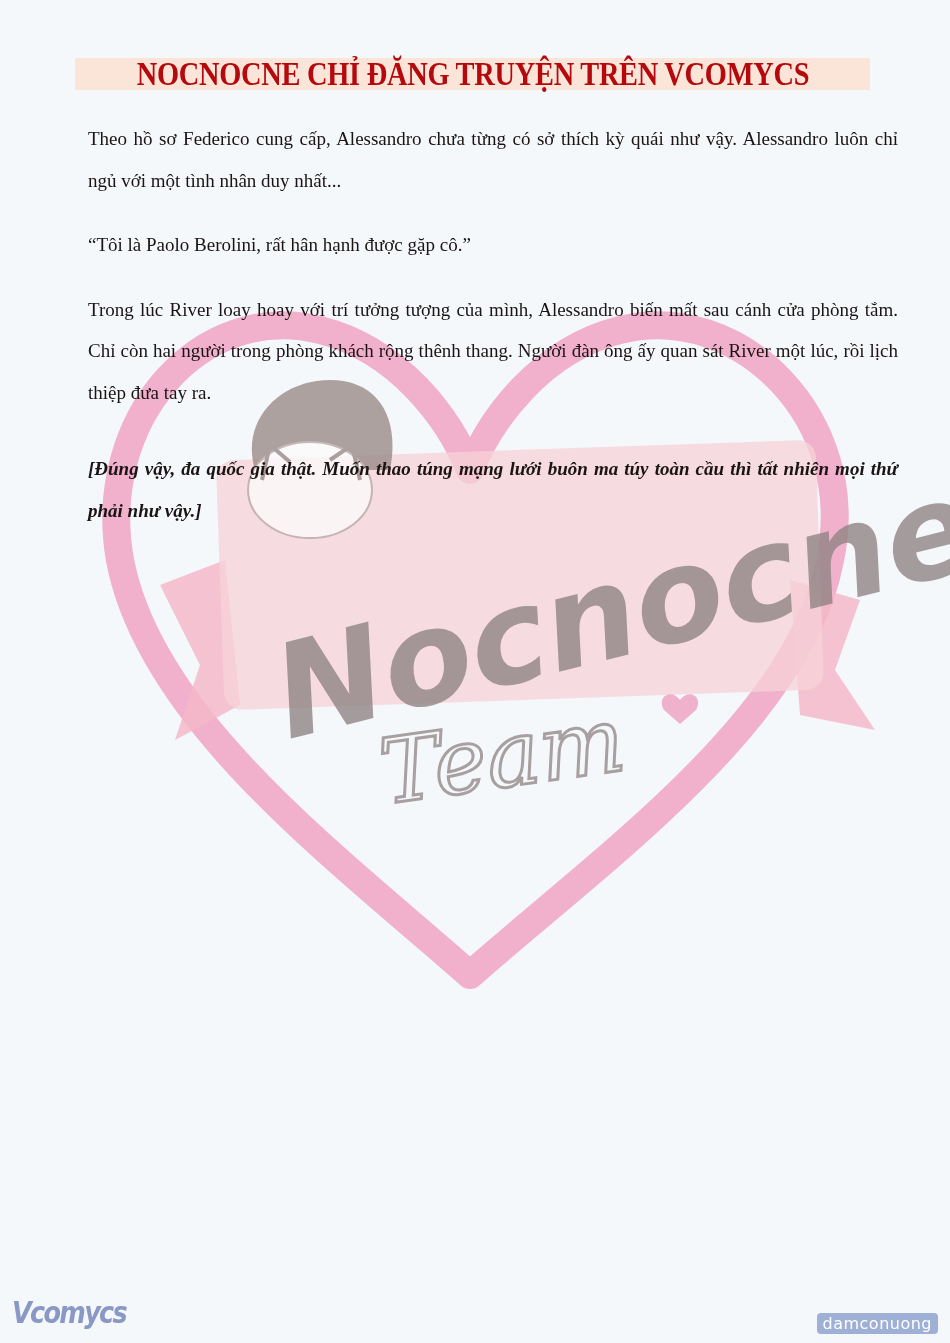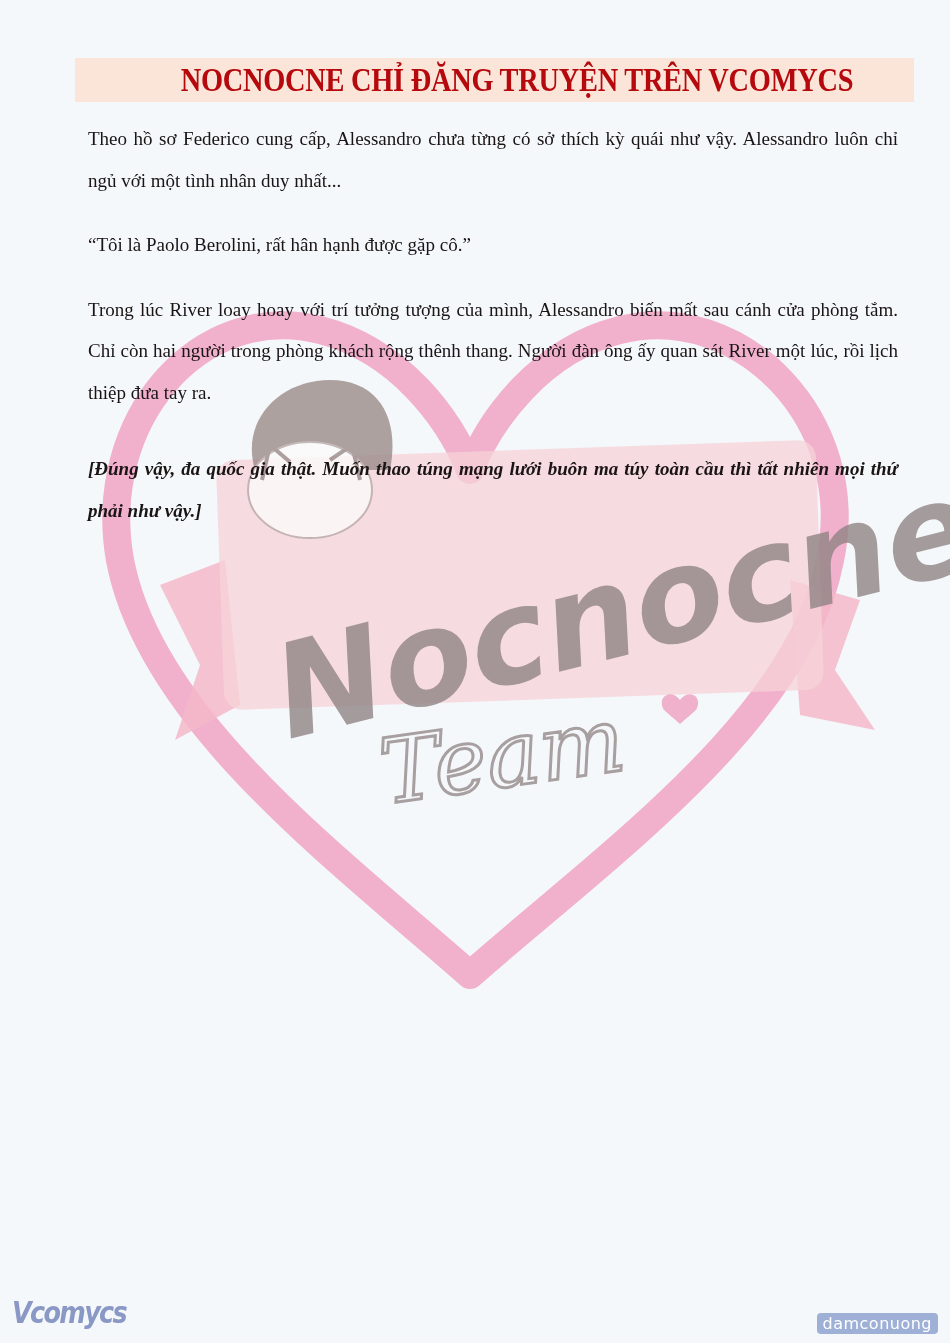--- a/index.html
+++ b/index.html
@@ -17,27 +17,26 @@
     left: 0; top: 0;
     width: 950px; height: 1343px;
     z-index: 0;
     pointer-events: none;
   }
   .header-banner {
     position: absolute;
     left: 75px;
     top: 58px;
     width: 795px;
-    height: 44px;
+    height: 32px;
     background: #fbe5d8;
     z-index: 2;
     display: flex;
     align-items: center;
     justify-content: center;
-    padding-left: 44px;
   }
   .header-banner span {
     font-family: "Liberation Serif", serif;
     font-weight: bold;
     font-size: 33px;
     color: #b5090d;
     letter-spacing: -0.3px;
     transform: scaleX(0.86);
     white-space: nowrap;
     display: inline-block;

